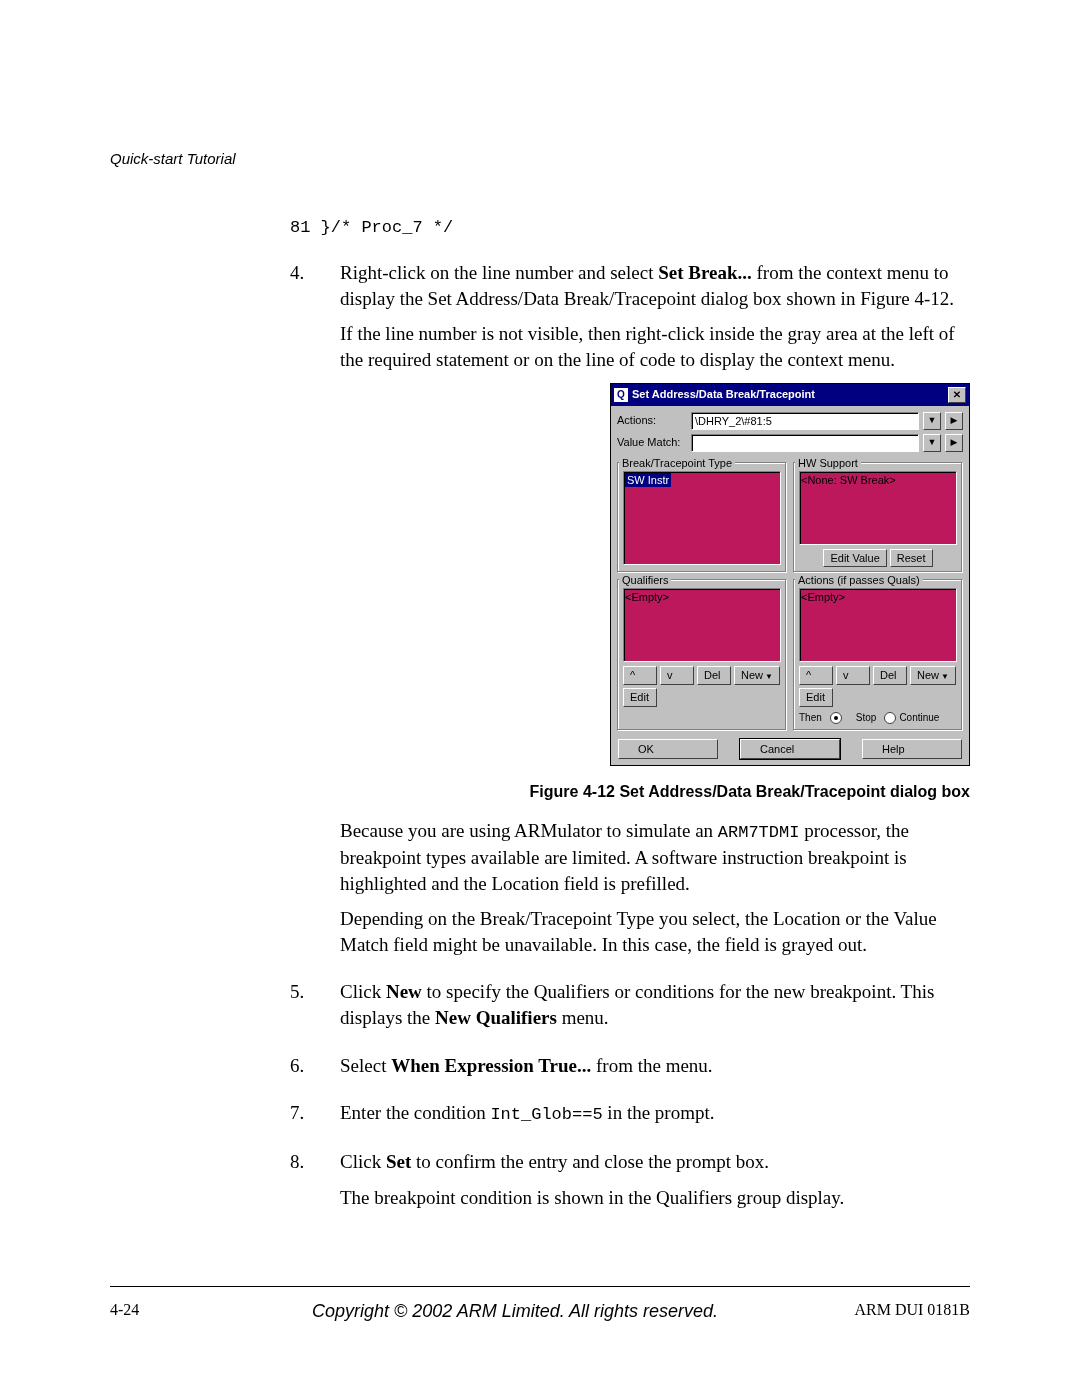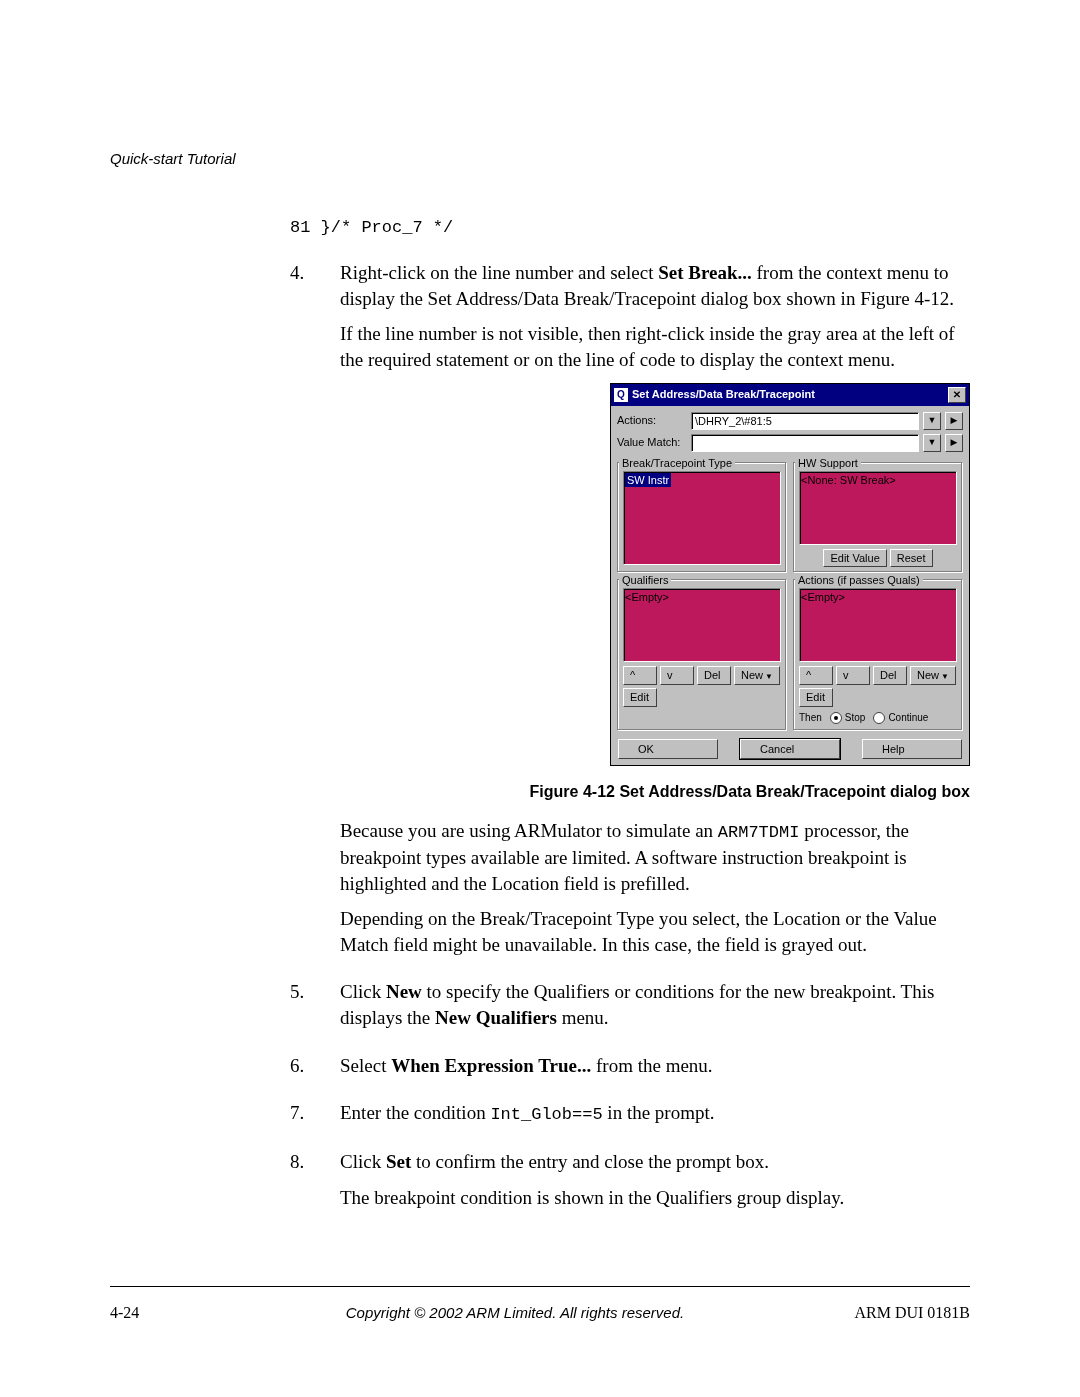--- a/index.html
+++ b/index.html
@@ -173,21 +173,21 @@
   }
   .footer {
     position:absolute;
     left:110px; right:110px;
     bottom: 75px;
     display:flex;
     font-family: "Times New Roman", serif;
     font-size: 16px;
   }
   .footer .pg { width:150px; }
-  .footer .copy { flex:1; text-align:center; font-style:italic; font-family: Arial, sans-serif; font-size:15px;}
+  .footer .copy { flex:1; text-align:center; font-style:italic; font-family: Arial, sans-serif; font-size:18px;}
   .footer .doc { width:200px; text-align:right; }
 </style>
 </head>
 <body>
 
 <div class="page">
 
   <div class="header-section">Quick-start Tutorial</div>
 
   <div class="content">
@@ -264,21 +264,21 @@
                   </div>
                   <div class="btn-row">
                     <span class="btn">^</span>
                     <span class="btn">v</span>
                     <span class="btn">Del</span>
                     <span class="btn"><span>New</span><span class="dropdown-caret">▼</span></span>
                     <span class="btn">Edit</span>
                   </div>
                   <div class="then-row">
                     <span>Then</span>
-                    <span style="display:flex;align-items:center;gap:3px;justify-content:flex-end;">
+                    <span style="display:flex;align-items:center;gap:14px;justify-content:flex-end;">
                       <span class="radio checked"></span>
                       <span>Stop</span>
                     </span>
                     <span style="display:flex;align-items:center;gap:3px;">
                       <span class="radio"></span>
                       <span>Continue</span>
                     </span>
                   </div>
                 </div>
               </div>

